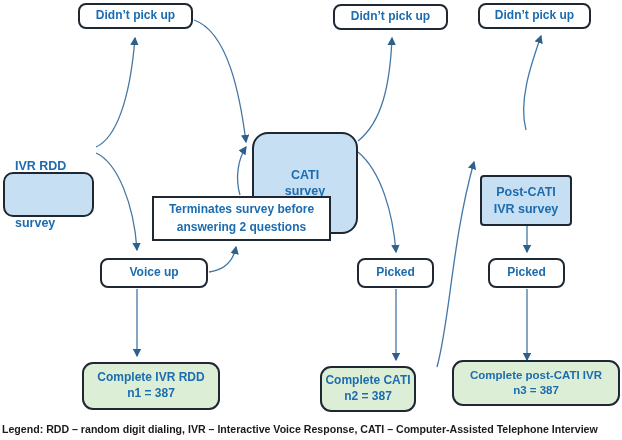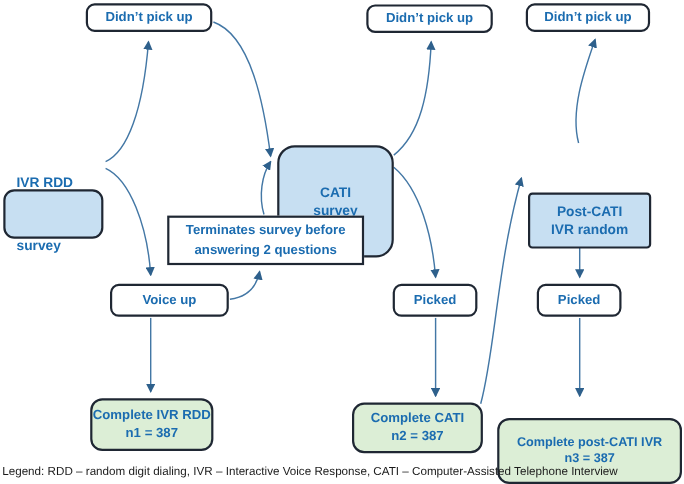--- a/index.html
+++ b/index.html
@@ -33,27 +33,27 @@
   .ivr{left:3px;top:128px;width:91px;height:45px;border-radius:10px;
        align-items:flex-start;padding-left:10px;font-size:12.5px;gap:40px;}
   .cati{left:252px;top:88px;width:106px;height:102px;border-radius:16px;font-size:12.5px;}
   .cati .note{display:block;white-space:normal;font-size:10.5px;line-height:1.3;margin-top:6px;width:88px;}
   .term{left:152px;top:196px;width:179px;height:45px;border-radius:0;
         font-size:12px;border-width:2.2px;}
   .term .wrap{display:block;white-space:normal;width:172px;line-height:1.45;}
   .pickedup{left:100px;top:258px;width:108px;height:30px;}
   .picked-mid{left:357px;top:258px;width:77px;height:30px;}
   .picked-right{left:488px;top:258px;width:77px;height:30px;}
-  .postcati{left:480px;top:131px;width:112px;height:51px;border-radius:4px;font-size:12.5px;}
-  .comp1{left:82px;top:362px;width:112px;height:48px;}
-  .comp2{left:320px;top:366px;width:119px;height:46px;}
-  .comp3{left:452px;top:380px;width:168px;height:60px;font-size:11.5px;}
+  .postcati{left:480px;top:131px;width:92px;height:51px;border-radius:4px;font-size:12.5px;}
+  .comp1{left:82px;top:362px;width:138px;height:48px;}
+  .comp2{left:320px;top:366px;width:96px;height:46px;}
+  .comp3{left:452px;top:360px;width:168px;height:46px;font-size:11.5px;}
   .legend{
     position:absolute;left:2px;top:423px;width:618px;z-index:1;
-    color:var(--legend);font-weight:400;font-size:10.6px;line-height:1.2;
+    color:var(--legend);font-weight:700;font-size:10.6px;line-height:1.2;
   }
 </style>
 </head>
 <body>
 
 <div class="canvas">
 
   <svg class="connectors" width="622" height="440" viewBox="0 0 622 440">
     <defs>
       <marker id="arr" viewBox="0 0 10 10" refX="8.5" refY="5" markerWidth="6.5" markerHeight="6.5" orient="auto-start-reverse">
@@ -110,21 +110,21 @@
   <div class="node pill picked-mid">
     <span class="ln">Picked</span>
   </div>
 
   <div class="node pill picked-right">
     <span class="ln">Picked</span>
   </div>
 
   <div class="node blue postcati">
     <span class="ln">Post-CATI</span>
-    <span class="ln">IVR random</span>
+    <span class="ln">IVR survey</span>
   </div>
 
   <div class="node green comp1">
     <span class="ln">Complete IVR RDD</span>
     <span class="ln">n1 = 387</span>
   </div>
 
   <div class="node green comp2">
     <span class="ln">Complete CATI</span>
     <span class="ln">n2 = 387</span>

